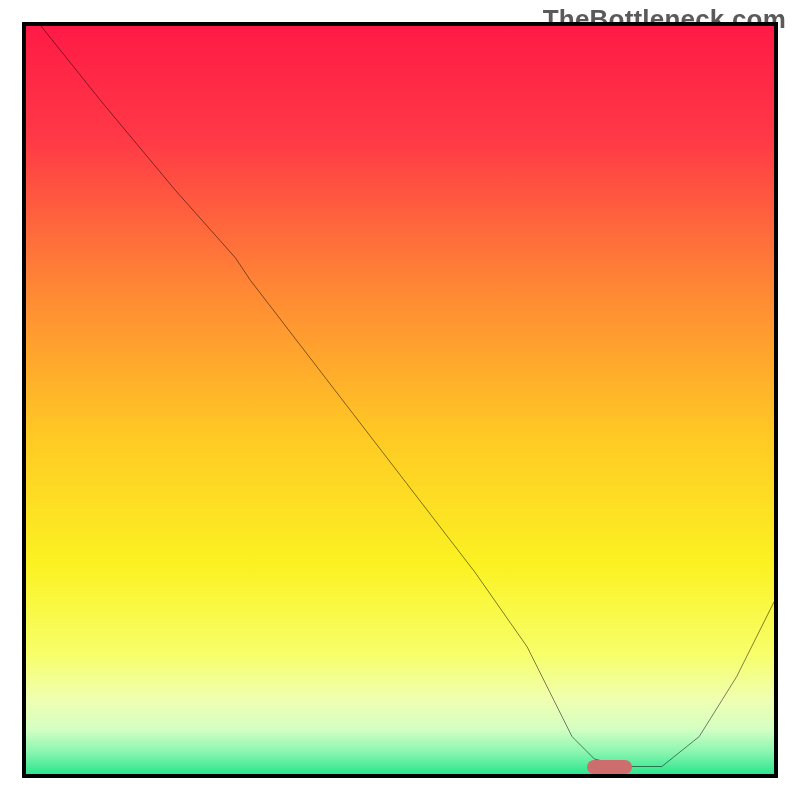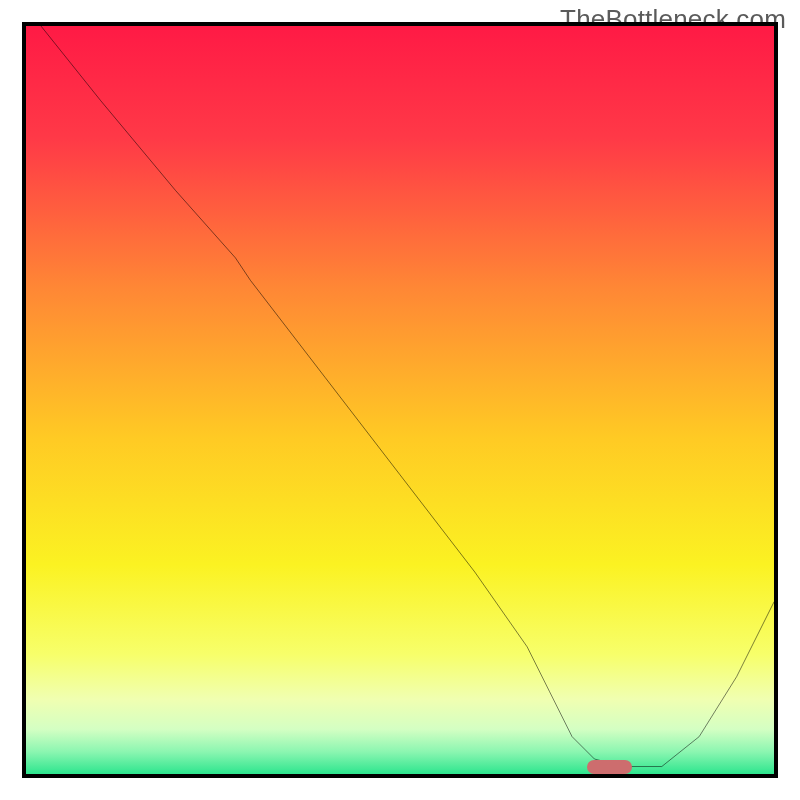--- a/index.html
+++ b/index.html
@@ -14,21 +14,21 @@
   .frame {
     position: relative;
     width: 800px;
     height: 800px;
   }
   .watermark {
     position: absolute;
     top: 4px;
     right: 14px;
     font-size: 26px;
-    font-weight: 400;
+    font-weight: 700;
     color: #5a5a5a;
     letter-spacing: 0.2px;
   }
   .plot-area {
     position: absolute;
     left: 22px;
     top: 22px;
     width: 756px;
     height: 756px;
     border: 4px solid #000000;

